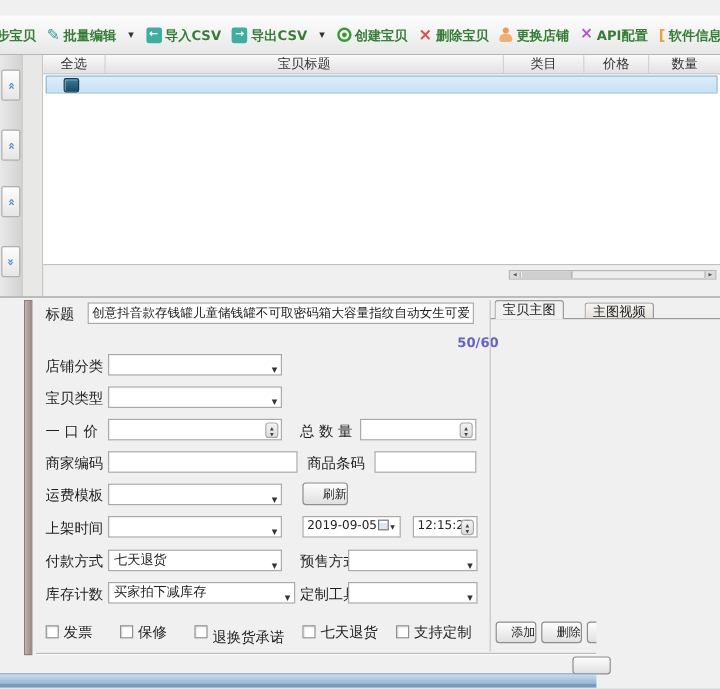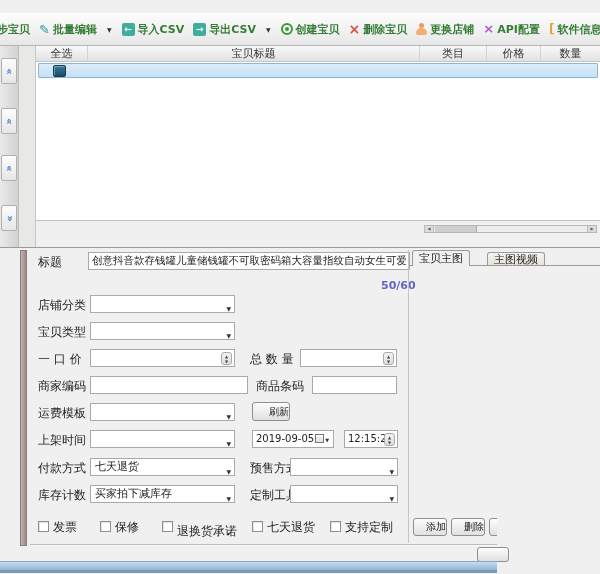--- a/index.html
+++ b/index.html
@@ -199,21 +199,21 @@
     <span class="ms-arr" style="left:0;">◀</span>
     <span class="ms-thumb"></span>
     <span class="ms-arr" style="right:0;border-right:none;border-left:1px solid #b8b8b8;">▶</span>
   </div>
 
   <div class="abs strip-base"></div>
 
   <div class="abs vstrip"></div>
 
   <span class="lbl" style="left:38px;top:253px;">标题</span>
-  <input class="txt" style="left: 88px; top: 252px; width: 322px;" value="创意抖音款存钱罐儿童储钱罐不可取密码箱大容量指纹自动女生可爱">
+  <input class="txt" style="left: 73px; top: 252px; width: 322px;" value="创意抖音款存钱罐儿童储钱罐不可取密码箱大容量指纹自动女生可爱">
   <span class="charcount" style="left:357px;top:279px;">50/60</span>
 
   <span class="lbl" style="left:38px;top:296px;">店铺分类</span>
   <div class="combo" style="left:90px;top:295px;width:145px;">
     <span class="arr">▼</span>
   </div>
 
   <span class="lbl" style="left:38px;top:323px;">宝贝类型</span>
   <div class="combo" style="left:90px;top:322px;width:145px;">
     <span class="arr">▼</span>
@@ -255,21 +255,21 @@
   <div class="combo" style="left:90px;top:458px;width:145px;">
     <span>七天退货</span>
     <span class="arr">▼</span>
   </div>
   <span class="lbl" style="left:250px;top:459px;">预售方式</span>
   <div class="combo" style="left:290px;top:458px;width:108px;">
     <span class="arr">▼</span>
   </div>
 
   <span class="lbl" style="left:38px;top:486px;">库存计数</span>
-  <div class="combo" style="left:90px;top:485px;width:145px;">
+  <div class="combo" style="left:90px;top:485px;width:156px;">
     <span>买家拍下减库存</span>
     <span class="arr">▼</span>
   </div>
   <span class="lbl" style="left:250px;top:486px;">定制工具</span>
   <div class="combo" style="left:290px;top:485px;width:108px;">
     <span class="arr">▼</span>
   </div>
 
   <span class="cbox" style="left:38px;top:521px;"></span>
   <span class="lbl" style="left:53px;top:518px;">发票</span>

